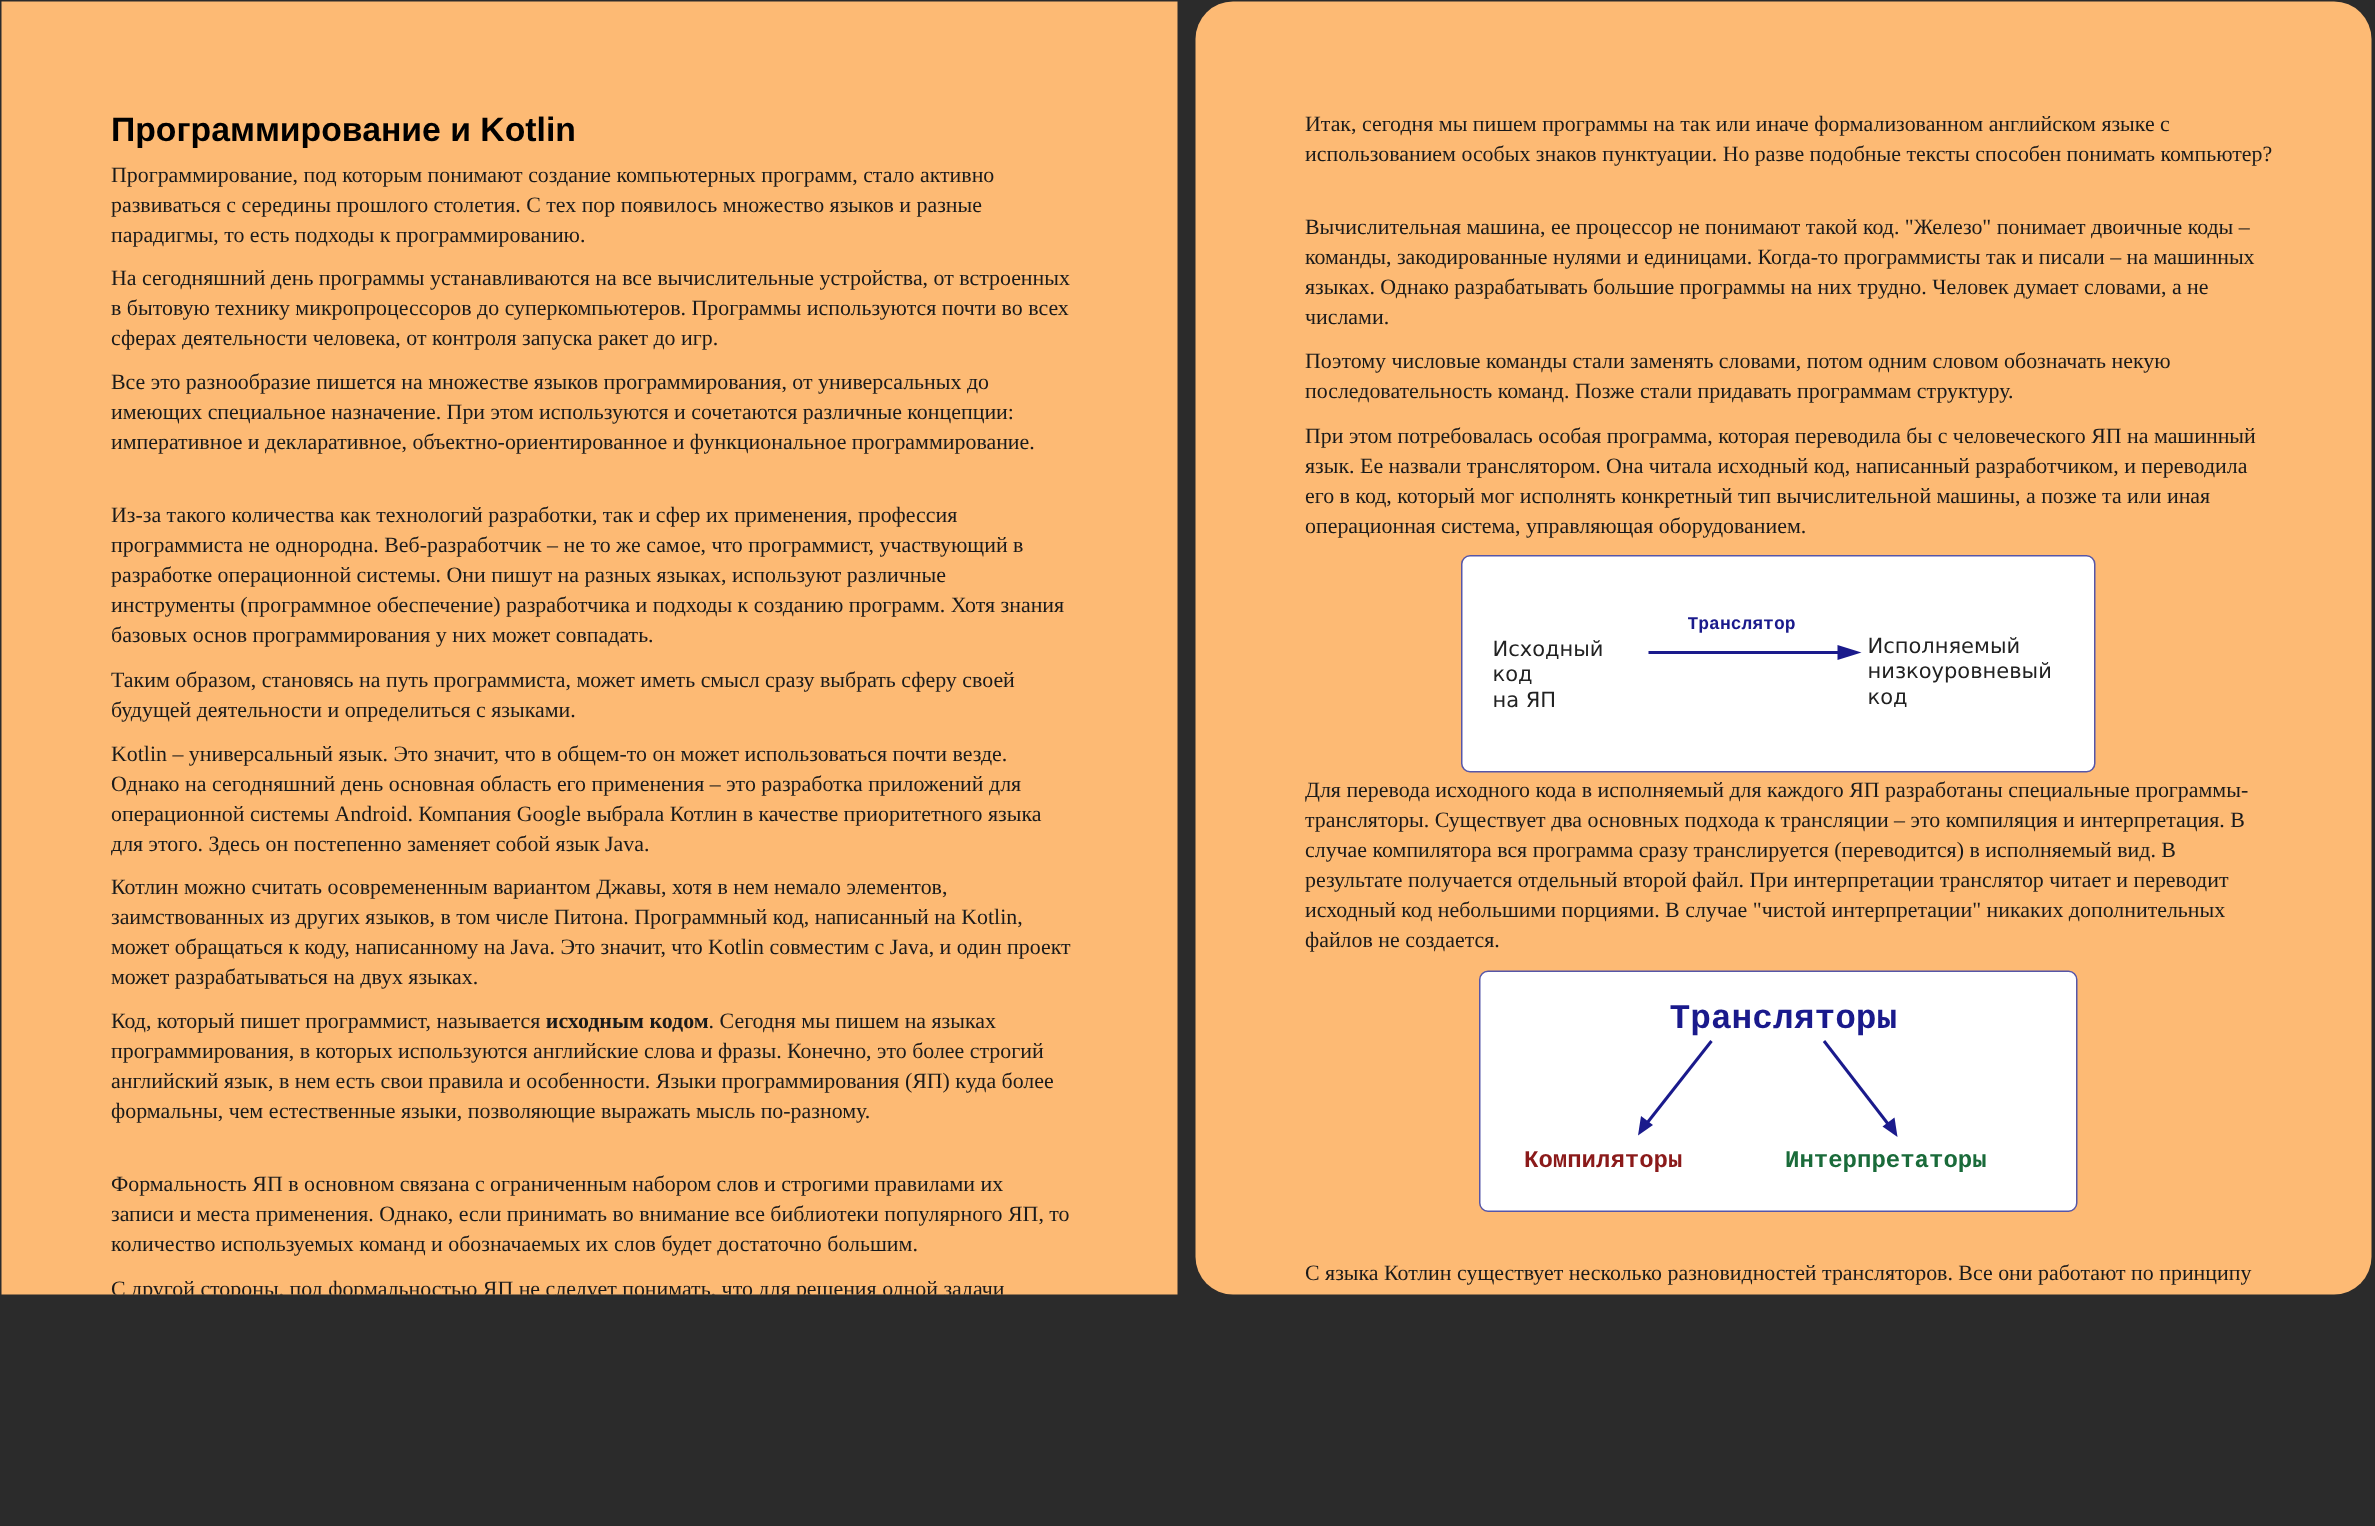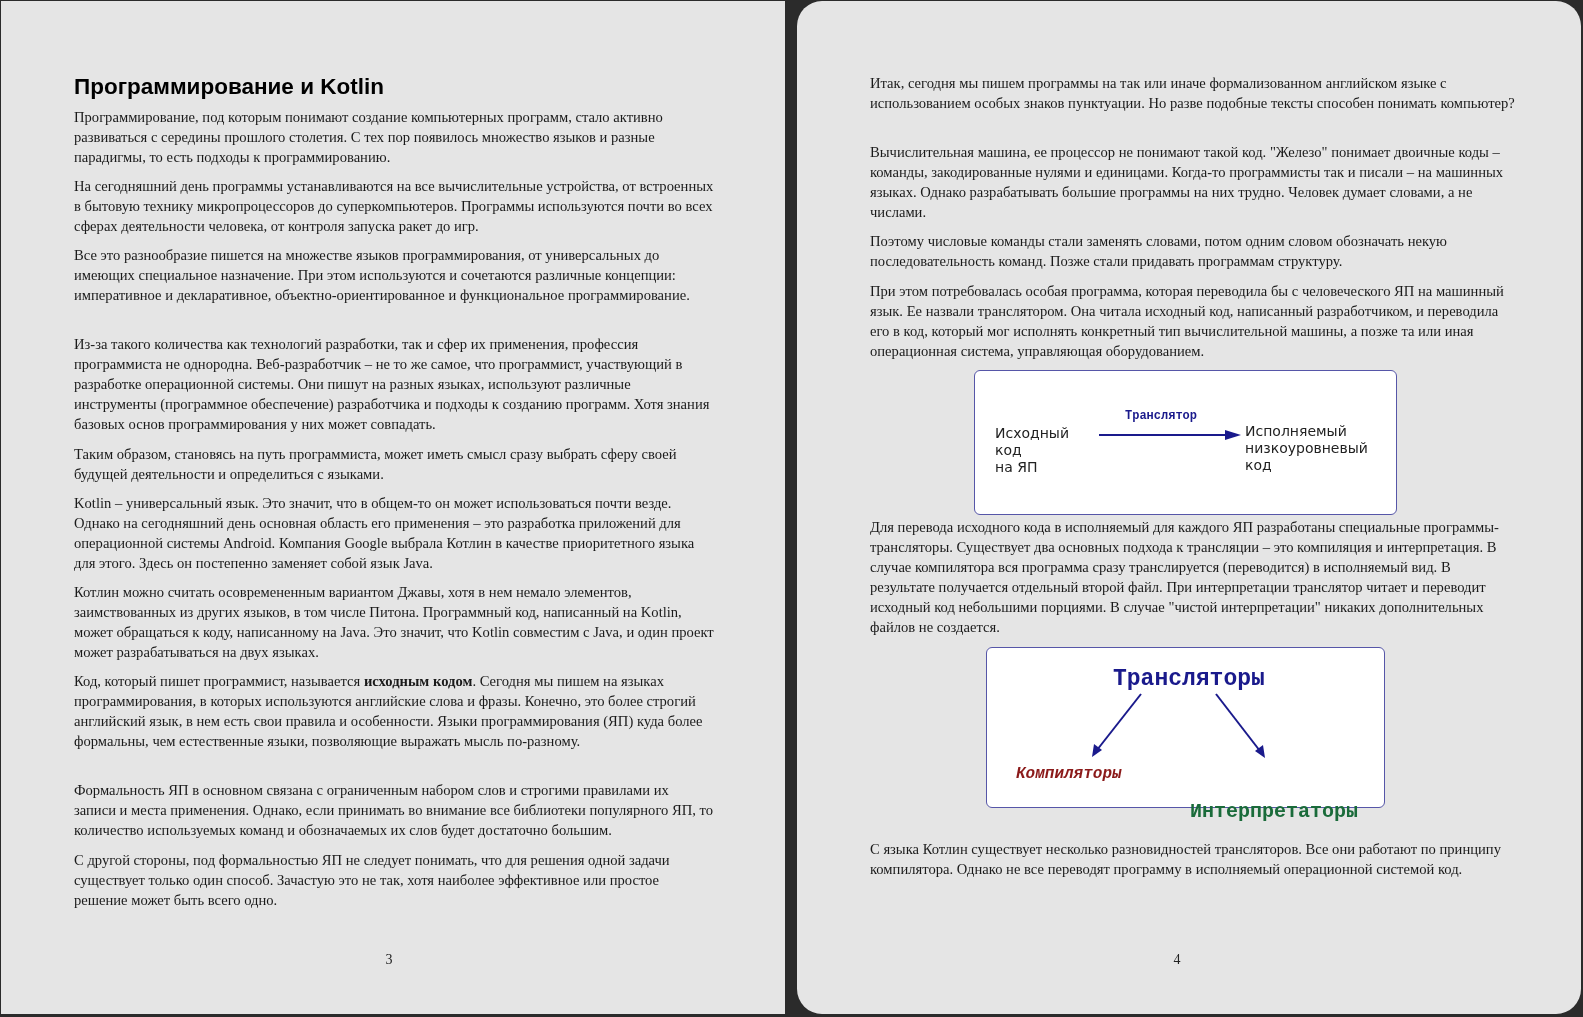--- a/index.html
+++ b/index.html
@@ -1,21 +1,21 @@
 <!DOCTYPE html>
 <html><head>
 <meta charset="utf-8">
 <style>
   html, body { margin:0; padding:0; }
   body {
     width:1583px; height:1017px; background:#2b2b2b; position:relative; overflow:hidden;
     font-family: "Liberation Serif", serif;
   }
   .page {
-    position:absolute; top:1px; background:#e5e5e5; height:1013px; overflow:hidden;
+    position:absolute; top:1px; background:#fdba74; height:862px; overflow:hidden;
   }
   #page-left { left:1px; width:784px; }
   #page-right { left:797px; width:784px;border-radius:25px; }
   .content { position:absolute; top:0; }
   #page-left .content { left:73px; width:640px; }
   #page-right .content { left:73px; width:645px; }
   h1 {
     font-family: "Liberation Sans", sans-serif; font-weight:bold;
     font-size:22.5px; margin:0; position:absolute; top:73px; left:0; color:#000; white-space:nowrap;
   }
@@ -83,20 +83,20 @@
     <p style="top:516px">Для перевода исходного кода в исполняемый для каждого ЯП разработаны специальные программы-трансляторы. Существует два основных подхода к трансляции – это компиляция и интерпретация. В случае компилятора вся программа сразу транслируется (переводится) в исполняемый вид. В результате получается отдельный второй файл. При интерпретации транслятор читает и переводит исходный код небольшими порциями. В случае "чистой интерпретации" никаких дополнительных файлов не создается.</p>
 
     <div class="figure" style="left:116px; top:646px; width:397px; height:159px;">
       <div class="mono" style="left:126px; top:18px; font-size:23px; color:#1a1a8c;">Трансляторы</div>
       <svg width="397" height="159">
         <line x1="154" y1="46" x2="110" y2="102" stroke="#1a1a8c" stroke-width="2"></line>
         <polygon points="105,109 107,96 115,102" fill="#1a1a8c"></polygon>
         <line x1="229" y1="46" x2="273" y2="103" stroke="#1a1a8c" stroke-width="2"></line>
         <polygon points="278,110 268,103 276,97" fill="#1a1a8c"></polygon>
       </svg>
-      <div class="mono" style="left:29px; top:117px; font-size:16px; color:#8b1a1a;font-style:italic;">Компиляторы</div>
-      <div class="mono" style="left:203px; top:117px; font-size:20px; color:#1a6b3a;margin-top:35px;">Интерпретаторы</div>
+      <div class="mono" style="left:29px; top:117px; font-size:16px; color:#8b1a1a;">Компиляторы</div>
+      <div class="mono" style="left:203px; top:117px; font-size:16px; color:#1a6b3a;">Интерпретаторы</div>
     </div>
 
     <p style="top:838px">С языка Котлин существует несколько разновидностей трансляторов. Все они работают по принципу компилятора. Однако не все переводят программу в исполняемый операционной системой код.</p>
   </div>
   <div class="pnum" style="left:360px">4</div>
 </div>
 
 </body></html>

